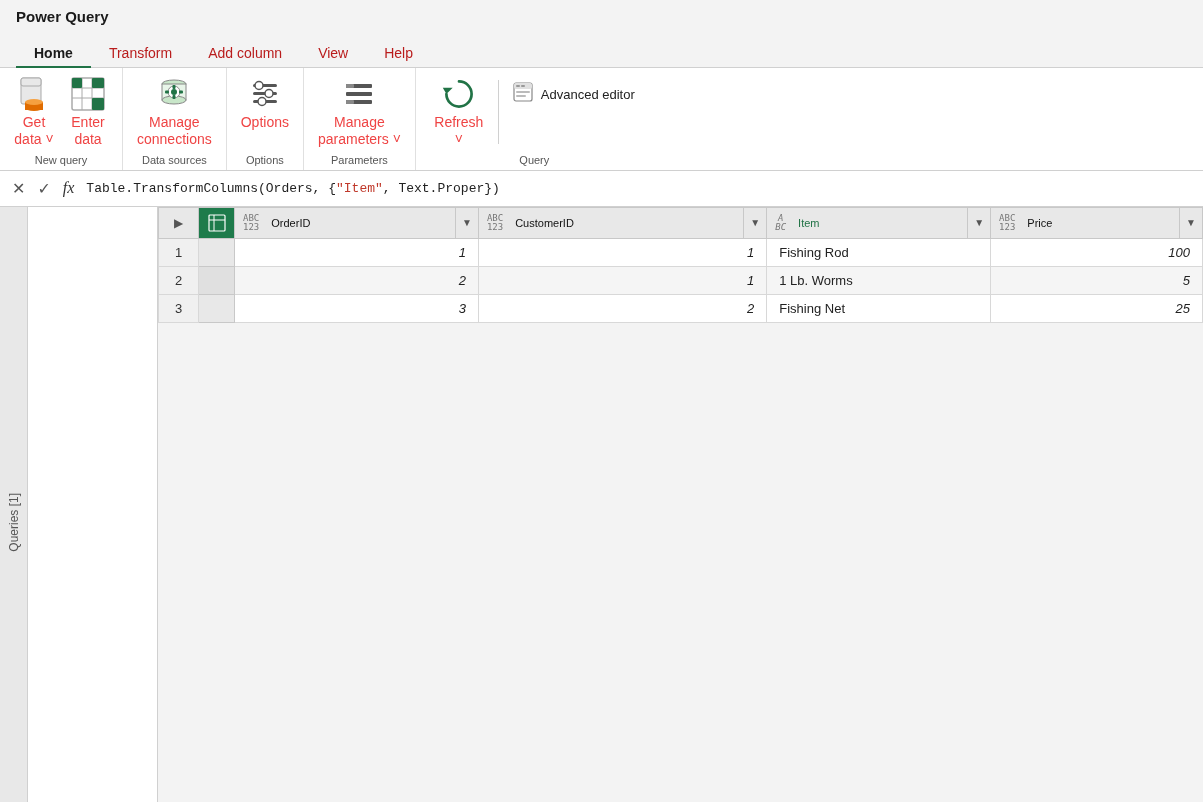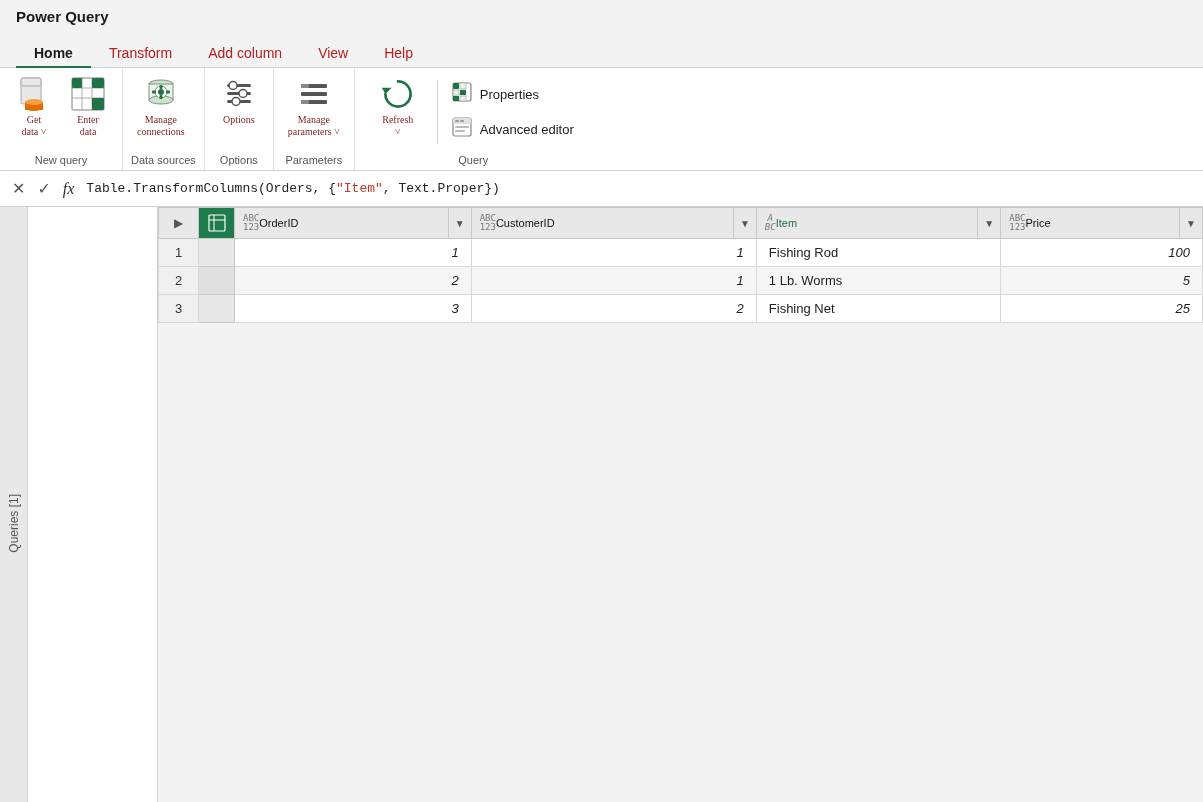--- a/index.html
+++ b/index.html
@@ -104,25 +104,24 @@
       width: 36px;
       height: 36px;
       display: flex;
       align-items: center;
       justify-content: center;
       font-size: 28px;
       margin-bottom: 2px;
     }
 
     .ribbon-btn .label {
-      font-size: 10px;
+      font-size: 14px;
       text-align: center;
-      color: #7f1d1d;
+      color: #ef4444;
       line-height: 1.2;
-      font-family: Liberation Serif, serif;
     }
 
     .ribbon-right-item {
       display: flex;
       align-items: center;
       gap: 8px;
       padding: 4px 6px;
       cursor: pointer;
       border-radius: 3px;
       font-size: 13px;
@@ -228,21 +227,21 @@
       white-space: nowrap;
     }
 
     .col-header {
       display: flex;
       align-items: center;
     }
     .col-header-content {
       display: flex;
       align-items: center;
-      gap: 0;
+      gap: 12px;
       padding: 6px 8px;
       flex: 1;
     }
     .col-type {
       font-size: 10px;
       color: #555;
       font-family: monospace;
     }
     .col-name {
       font-size: 11px;
@@ -415,34 +414,20 @@
             <polygon points="6,20 2,13 13,13" fill="#217346"></polygon>
           </svg>
         </div>
         <div class="label">Refresh<br>˅</div>
       </div>
 
       <div class="divider-v"></div>
 
       <div style="display:flex; flex-direction:column; justify-content:center; gap:2px; padding: 6px 4px;">
 
-        <div class="ribbon-right-item">
-          <span class="icon">
-            <svg width="20" height="20" viewBox="0 0 20 20">
-              <rect x="1" y="1" width="18" height="18" rx="2" fill="none" stroke="#888" stroke-width="1.2"></rect>
-              <rect x="1" y="1" width="6" height="6" fill="#217346" rx="1"></rect>
-              <rect x="8" y="1" width="6" height="6" fill="#e8f5e9" stroke="#aaa" stroke-width="0.8"></rect>
-              <rect x="1" y="8" width="6" height="5" fill="#e8f5e9" stroke="#aaa" stroke-width="0.8"></rect>
-              <rect x="8" y="8" width="6" height="5" fill="#217346"></rect>
-              <rect x="1" y="14" width="6" height="5" fill="#217346"></rect>
-              <rect x="8" y="14" width="6" height="5" fill="#e8f5e9" stroke="#aaa" stroke-width="0.8"></rect>
-            </svg>
-          </span>
-          <span style="font-size:13px;">Properties</span>
-        </div>
 
         <div class="ribbon-right-item">
           <span class="icon">
             <svg width="20" height="20" viewBox="0 0 20 20">
               <rect x="1" y="1" width="18" height="18" rx="2" fill="none" stroke="#888" stroke-width="1.2"></rect>
               <rect x="1" y="1" width="18" height="6" rx="2" fill="#e0e0e0"></rect>
               <rect x="3" y="3" width="4" height="2" rx="1" fill="#999"></rect>
               <rect x="8" y="3" width="4" height="2" rx="1" fill="#999"></rect>
               <rect x="3" y="9" width="14" height="2" rx="1" fill="#bbb"></rect>
               <rect x="3" y="13" width="10" height="2" rx="1" fill="#bbb"></rect>

